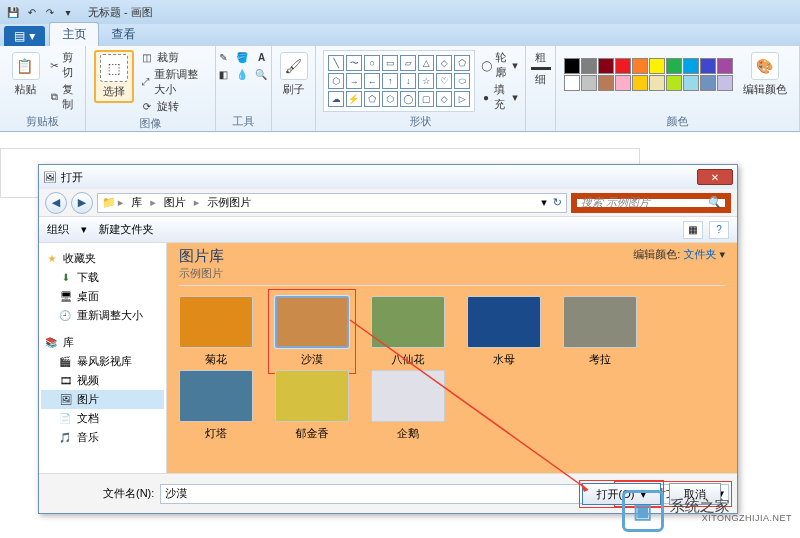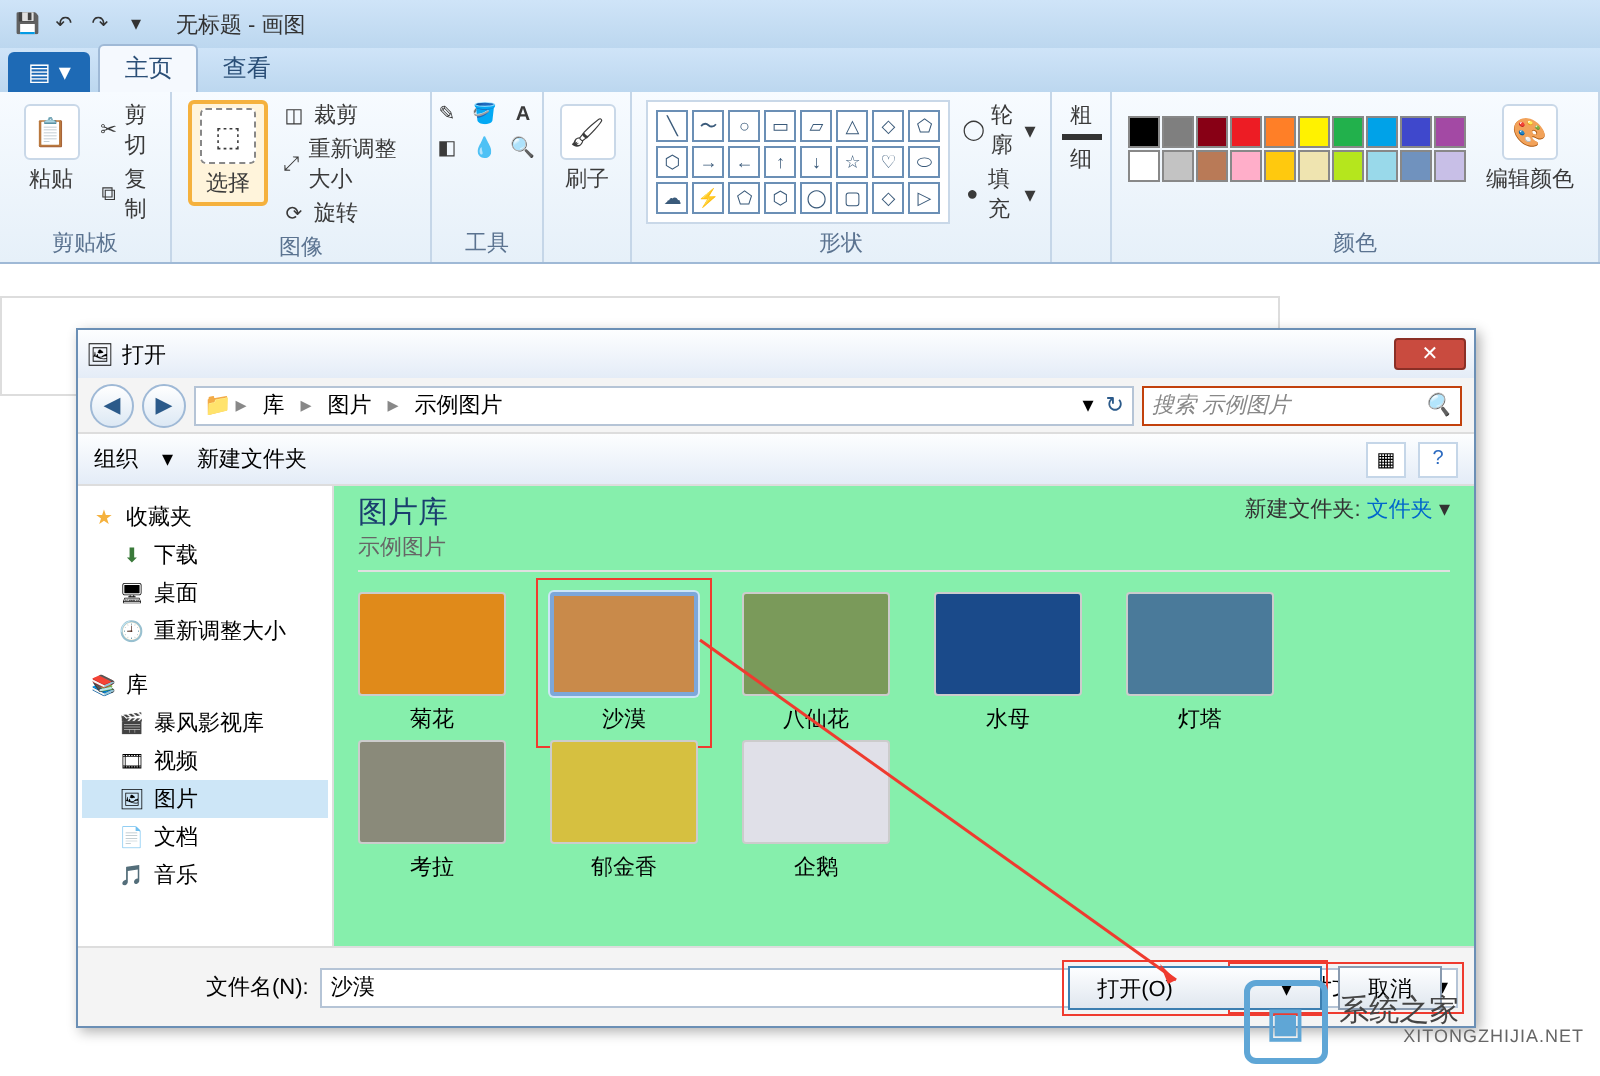--- a/index.html
+++ b/index.html
@@ -41,46 +41,46 @@
 
 .dialog { position:absolute; left:38px; top:164px; width:700px; height:350px; background:#f4f4f4; border:1px solid #6b8fb5; box-shadow:2px 2px 6px rgba(0,0,0,0.3);}
 .dlg-title{height:24px;background:linear-gradient(#fdfeff,#e4ecf7);display:flex;align-items:center;justify-content:space-between;padding:0 4px;font-size:11px;}
 .dlg-title .left{display:flex;align-items:center;gap:4px;}
 .dlg-close{width:36px;height:16px;background:#c94b3f;color:#fff;display:flex;align-items:center;justify-content:center;font-size:10px;border:1px solid #8a2f26;border-radius:2px;}
 .dlg-nav{height:28px;background:#f4f4f4;display:flex;align-items:center;padding:0 6px;gap:4px;border-bottom:1px solid #ddd;}
 .nav-btn{width:22px;height:22px;border:1px solid #9fb9d6;border-radius:11px;background:linear-gradient(#fff,#dce8f4);display:flex;align-items:center;justify-content:center;font-size:11px;color:#2b5a8a;}
 .breadcrumb{flex:1;height:20px;border:1px solid #b5c4d6;background:#fff;display:flex;align-items:center;padding:0 4px;font-size:11px;gap:2px;}
 .breadcrumb .seg{padding:0 6px;}
 .breadcrumb .sep{color:#888;}
-.search-box{width:160px;height:20px;border:1px solid #c2410c;background:#fff;display:flex;align-items:center;padding:0 4px;font-size:11px;color:#888;font-style:italic;}
+.search-box{width:160px;height:20px;border:6px solid #c2410c;background:#fff;display:flex;align-items:center;padding:0 4px;font-size:11px;color:#888;font-style:italic;}
 .dlg-toolbar{height:26px;background:linear-gradient(#fdfeff,#e4ecf7);display:flex;align-items:center;padding:0 8px;font-size:11px;gap:12px;border-bottom:1px solid #ddd;}
 .dlg-toolbar .right{margin-left:auto;display:flex;gap:6px;}
 .tb-ic{width:20px;height:18px;border:1px solid #c5d6e8;background:#fff;display:flex;align-items:center;justify-content:center;font-size:10px;}
 .dlg-body{display:flex;height:230px;}
 .sidebar{width:128px;border-right:1px solid #ddd;background:#fff;overflow:hidden;font-size:11px;padding:6px 2px;}
 .sb-item{display:flex;align-items:center;gap:4px;padding:2px 4px;}
 .sb-item.sel{background:#cde6f7;}
 .sb-ic{width:14px;height:14px;display:inline-flex;align-items:center;justify-content:center;font-size:10px;}
 .sb-group{font-size:11px;margin-top:8px;}
-.content{flex:1;background:#86efac;padding:4px 12px;overflow:hidden;}
+.content{flex:1;background:#fdba74;padding:4px 12px;overflow:hidden;}
 .lib-header{display:flex;justify-content:space-between;align-items:flex-start;border-bottom:1px solid #e0e0e0;padding-bottom:4px;}
 .lib-title{font-size:15px;color:#1a3e6e;}
 .lib-sub{font-size:11px;color:#666;}
 .sort{font-size:11px;color:#333;}
 .sort a{color:#0066cc;text-decoration:none;}
 .thumbs{display:flex;flex-wrap:wrap;gap:3px 22px;margin-top:10px;}
 .thumb{display:flex;flex-direction:column;align-items:center;gap:4px;font-size:11px;}
 .thumb-img{width:74px;height:52px;border:1px solid #ccc;border-radius:2px;}
 .thumb.selected{outline:1px solid #ef3b2f;outline-offset:6px;}
 .thumb.selected .thumb-img{border:2px solid #7da7d9;box-shadow:0 0 0 1px #cde6f7;}
 .dlg-footer{height:40px;background:#f4f4f4;border-top:1px solid #ddd;display:flex;align-items:center;padding:0 8px;font-size:11px;gap:6px;}
 .fn-label{margin-left:56px;}
 .fn-input{flex:1;height:20px;border:1px solid #b5c4d6;background:#fff;padding:0 4px;font-size:11px;display:flex;align-items:center;}
 .filter-combo{width:112px;height:20px;border:1px solid #b5c4d6;background:#fff;padding:0 4px;font-size:11px;display:flex;align-items:center;justify-content:space-between;outline:1px solid #ef3b2f;outline-offset:2px;}
-.btn{height:22px;padding:0 14px;border:1px solid #8a9bb0;background:linear-gradient(#fdfeff,#e0e7ef);font-size:11px;display:flex;align-items:center;gap:48px;}
+.btn{height:22px;padding:0 14px;border:1px solid #8a9bb0;background:linear-gradient(#fdfeff,#e0e7ef);font-size:11px;display:flex;align-items:center;}
 .btn.primary{outline:1px solid #ef3b2f;outline-offset:2px;border:1px solid #3c7fb1;}
 
 
 .arrow-line{position:absolute;pointer-events:none;}
 
 
 .watermark{position:absolute;right:8px;bottom:6px;font-size:14px;color:#444;display:flex;align-items:center;gap:6px;}
 .watermark .logo{width:42px;height:42px;border:3px solid #5fa6d6;border-radius:6px;display:flex;align-items:center;justify-content:center;font-size:20px;color:#5fa6d6;font-weight:bold;}
 .watermark .txt{display:flex;flex-direction:column;line-height:1.1;}
 .watermark .cn{font-size:15px;font-weight:normal;}
@@ -342,46 +342,46 @@
           <span class="sb-ic">🎵</span>
           <span>音乐</span>
         </div>
     </div>
     <div class="content">
       <div class="lib-header">
         <div>
           <div class="lib-title">图片库</div>
           <div class="lib-sub">示例图片</div>
         </div>
-        <div class="sort"><span>新建文件夹:</span> <a>文件夹</a> ▾</div>
+        <div class="sort"><span>编辑颜色:</span> <a>文件夹</a> ▾</div>
       </div>
       <div class="thumbs" id="thumbs">
           <div class="thumb">
             <div class="thumb-img" style="background: rgb(224, 138, 26);"></div>
             <span>菊花</span>
           </div>
           <div class="thumb selected">
             <div class="thumb-img" style="background: rgb(201, 138, 74);"></div>
             <span>沙漠</span>
           </div>
           <div class="thumb">
             <div class="thumb-img" style="background: rgb(122, 154, 90);"></div>
             <span>八仙花</span>
           </div>
           <div class="thumb">
             <div class="thumb-img" style="background: rgb(26, 74, 138);"></div>
             <span>水母</span>
           </div>
           <div class="thumb">
+            <div class="thumb-img" style="background: rgb(138, 138, 122);"></div>
+            <span>考拉</span>
+          </div>
+          <div class="thumb">
             <div class="thumb-img" style="background: rgb(74, 122, 154);"></div>
             <span>灯塔</span>
-          </div>
-          <div class="thumb">
-            <div class="thumb-img" style="background: rgb(138, 138, 122);"></div>
-            <span>考拉</span>
           </div>
           <div class="thumb">
             <div class="thumb-img" style="background: rgb(214, 192, 64);"></div>
             <span>郁金香</span>
           </div>
           <div class="thumb">
             <div class="thumb-img" style="background: rgb(224, 224, 232);"></div>
             <span>企鹅</span>
           </div>
         </div>

